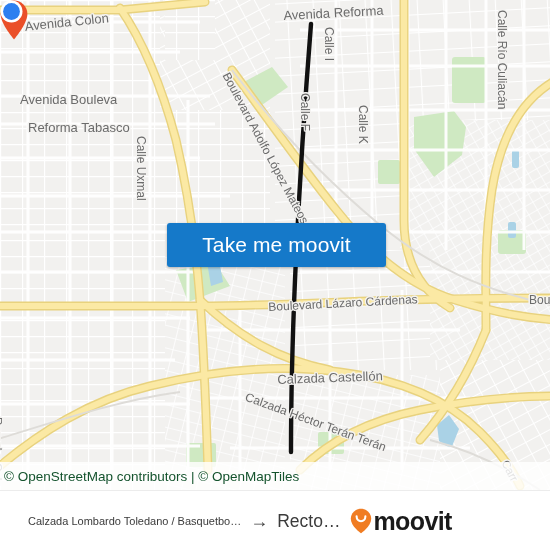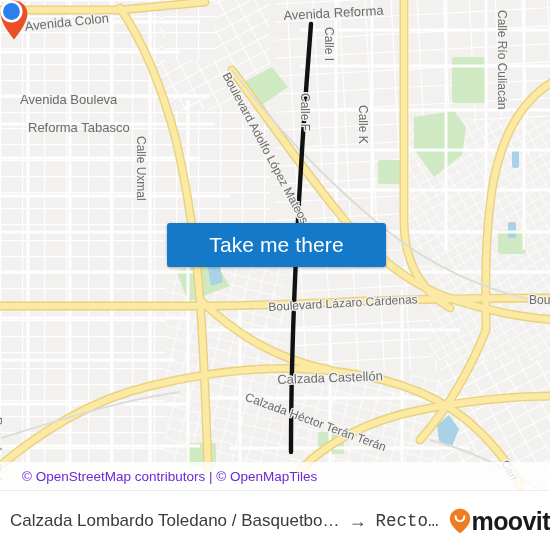--- a/index.html
+++ b/index.html
@@ -37,39 +37,39 @@
   #pin-dest{position:absolute;left:297px;top:2px;width:28px;height:40px;}
   #dot-origin{position:absolute;left:280px;top:445px;width:23px;height:23px;}
 
   
   #attrib{
     position:absolute;left:0;top:462px;width:550px;height:28px;
     background:rgba(255,255,255,.82);
     display:flex;align-items:center;
   }
   #attrib .att-txt{
-    font-size:13.5px;color:#6d28d9;padding-left:22px;
+    font-size:13.5px;color:#14532d;padding-left:4px;
     font-family:"Liberation Sans",sans-serif;white-space:nowrap;
   }
 
   
   #footer{
     position:absolute;left:0;top:490px;width:550px;height:60px;
     background:#ffffff;
     display:flex;align-items:center;
     border-top:1px solid #ececec;
   }
   #foot-from{
-    font-size:17px;color:#3b3b3b;padding-left:10px;white-space:nowrap;
+    font-size:11px;color:#3b3b3b;padding-left:28px;white-space:nowrap;
     font-family:"Liberation Sans",sans-serif;
   }
   #foot-arrow{font-size:18px;color:#3b3b3b;padding:0 9px;}
   #foot-to{
     font-size:17.5px;color:#3b3b3b;white-space:nowrap;
-    font-family:Liberation Mono, monospace;
+    font-family:Liberation Sans, sans-serif;
     text-align:center;
   }
   #brand{display:flex;align-items:center;margin-left:10px;}
   #brand-word{
     font-size:25px;font-weight:bold;color:#1a1a1a;letter-spacing:-0.6px;
     font-family:"Liberation Sans",sans-serif;margin-left:1px;line-height:1;
   }
 </style>
 </head>
 <body>
@@ -230,21 +230,21 @@
     <svg id="pin-dest" viewBox="0 0 28 40">
       <path d="M14 0.6 C6.6 0.6 0.6 6.6 0.6 14 C0.6 24 14 39.4 14 39.4 C14 39.4 27.4 24 27.4 14 C27.4 6.6 21.4 0.6 14 0.6 Z" fill="#ea4f28"></path>
       <circle cx="14" cy="13.6" r="5.3" fill="#ffffff"></circle>
     </svg>
 
     <svg id="dot-origin" viewBox="0 0 23 23">
       <circle cx="11.5" cy="11.5" r="11" fill="#ffffff"></circle>
       <circle cx="11.5" cy="11.5" r="8.4" fill="#2d7ff0"></circle>
     </svg>
 
-    <button id="takeme">Take me there</button>
+    <button id="takeme">Take me moovit</button>
 
     <div id="attrib">
       <span class="att-txt">© OpenStreetMap contributors | © OpenMapTiles</span>
     </div>
   </div>
 
   <div id="footer">
     <span id="foot-from">Calzada Lombardo Toledano / Basquetbo…</span>
     <span id="foot-arrow">→</span>
     <span id="foot-to">Recto…</span>

